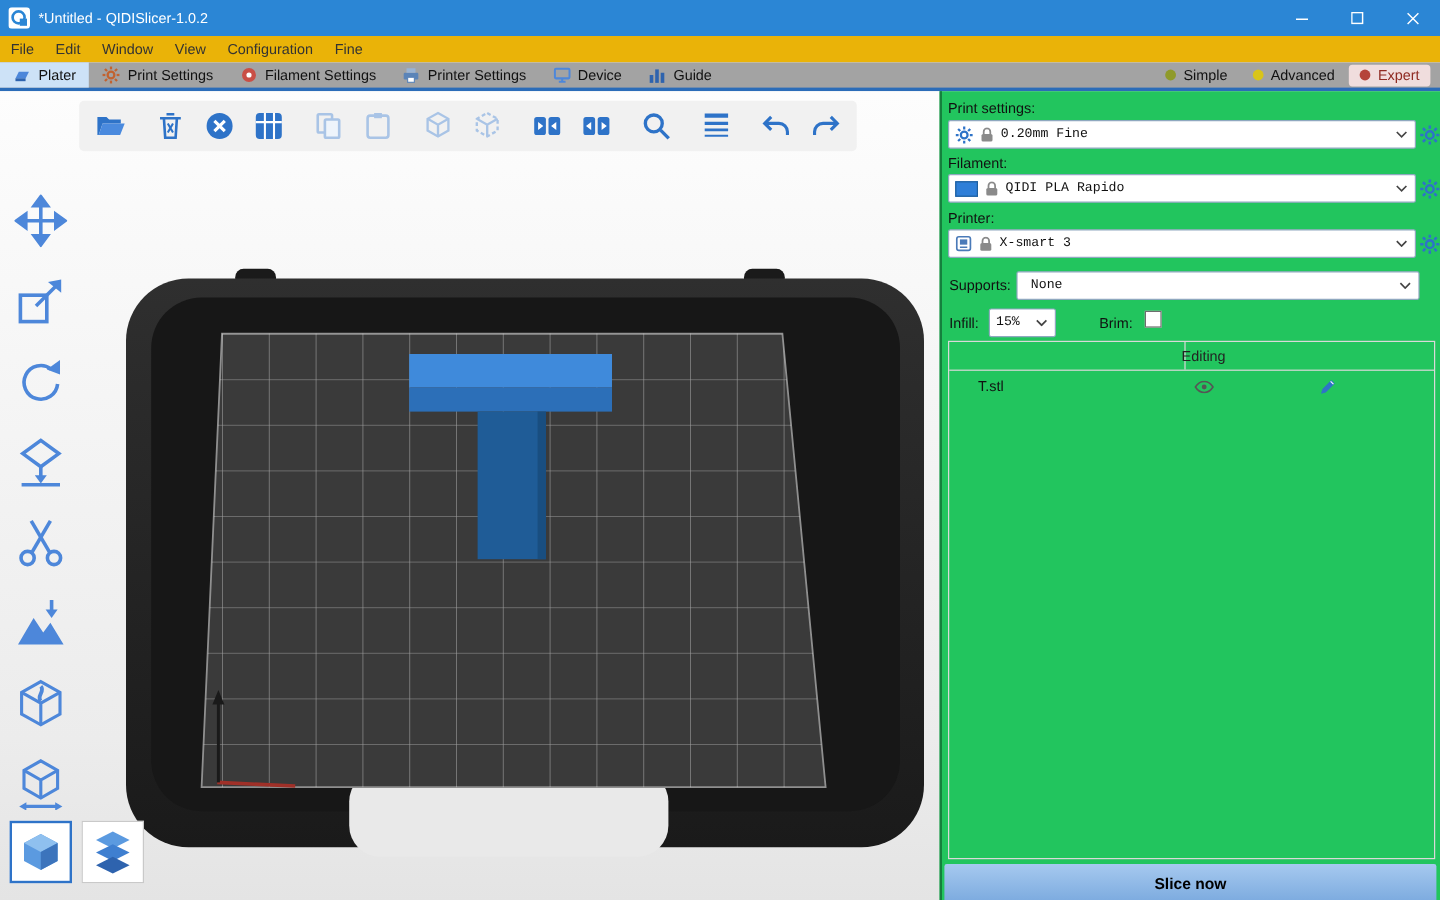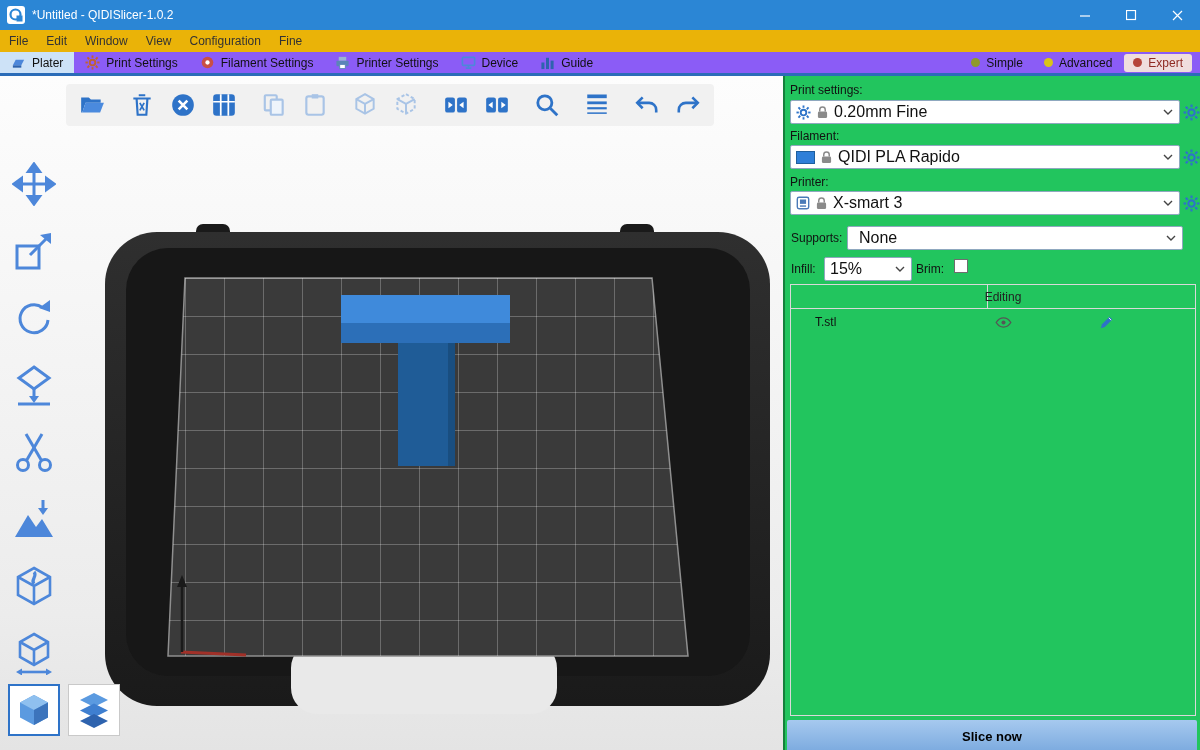--- a/index.html
+++ b/index.html
@@ -18,21 +18,21 @@
 .win-controls { margin-left:auto; display:flex; height:100%; }
 .win-btn { width:46px; height:100%; display:flex; align-items:center; justify-content:center; }
 
 
 .menubar { position:absolute; top:30px; left:0; width:1200px; height:22px;
   background:#eab308; display:flex; align-items:center; font-size:12px; color:#333; }
 .menu-item { padding:0 9px; height:100%; display:flex; align-items:center; }
 
 
 .tabbar { position:absolute; top:52px; left:0; width:1200px; height:24px;
-  background:#8b5cf6; display:flex; align-items:stretch; font-size:12px;
+  background:#a3a3a3; display:flex; align-items:stretch; font-size:12px;
   border-bottom:3px solid #2b6cb8; }
 .tab { display:flex; align-items:center; gap:6px; padding:0 11px; color:#111; }
 .tab.selected { background:#cde2f7; }
 .tab svg { display:block; }
 .modes { margin-left:auto; display:flex; align-items:center; gap:3px; padding-right:8px; }
 .mode { display:flex; align-items:center; gap:6px; padding:2px 9px; border-radius:3px; }
 .mode .dot { width:9px; height:9px; border-radius:50%; }
 .dot-simple { background:#8f9a2a; }
 .dot-advanced { background:#d9c418; }
 .dot-expert { background:#b5443a; }
@@ -58,21 +58,21 @@
   display:flex; align-items:center; justify-content:center; }
 .vbtn.selected { border:2px solid #2e73c8; }
 .vbtn svg { width:40px; height:40px; }
 
 
 .sidebar { position:absolute; left:783px; top:76px; width:417px; height:674px;
   background:#22c55e; border-left:2px solid #15803d; font-size:12px; }
 .slabel { position:absolute; white-space:nowrap; }
 .combo { position:absolute; height:24px; background:#fff; border:1px solid #8fa8bf;
   border-radius:2px; display:flex; align-items:center; gap:6px; padding:0 6px 0 5px; }
-.combo .cval { font-size:16px; color:#111; white-space:nowrap; }
+.combo .cval { font-size:11px; color:#111; white-space:nowrap;font-family:Liberation Mono, monospace; }
 .chev { margin-left:auto; display:flex; }
 .gear-btn { position:absolute; width:18px; height:18px; }
 .swatch { width:19px; height:13px; background:#2f7fd8; border:1px solid #1f5f9e; }
 .checkbox { position:absolute; width:14px; height:14px; border:1px solid #6e6e6e; background:#fff; }
 
 .objects { position:absolute; left:5px; right:4px; top:208px; height:432px; border:1px solid #d9d9d9; }
 .obj-header { display:grid; grid-template-columns:197px 30px 1fr; height:24px;
   border-bottom:1px solid #d9d9d9; align-items:stretch; color:#222; }
 .obj-header .h { display:flex; align-items:center; }
 .h-name { padding-left:12px; border-right:1px solid #d9d9d9; }
@@ -520,21 +520,21 @@
   <div class="combo" style="left:62px; top:150px; width:336px;">
     <span class="cval" style="margin-left:6px;">None</span>
     <span class="chev">
         <svg width="10" height="6" viewBox="0 0 10 6">
           <path d="M1 1l4 4 4-4" fill="none" stroke="#444" stroke-width="1.4"></path>
         </svg>
       </span>
   </div>
 
   <div class="slabel" style="left:6px; top:186px;">Infill:</div>
-  <div class="combo" style="left:39px; top:181px; width:88px;">
+  <div class="combo" style="left:39px; top:181px; width:56px;">
     <span class="cval">15%</span>
     <span class="chev">
         <svg width="10" height="6" viewBox="0 0 10 6">
           <path d="M1 1l4 4 4-4" fill="none" stroke="#444" stroke-width="1.4"></path>
         </svg>
       </span>
   </div>
   <div class="slabel" style="left:131px; top:186px;">Brim:</div>
   <div class="checkbox" style="left:169px; top:183px;"></div>
 

